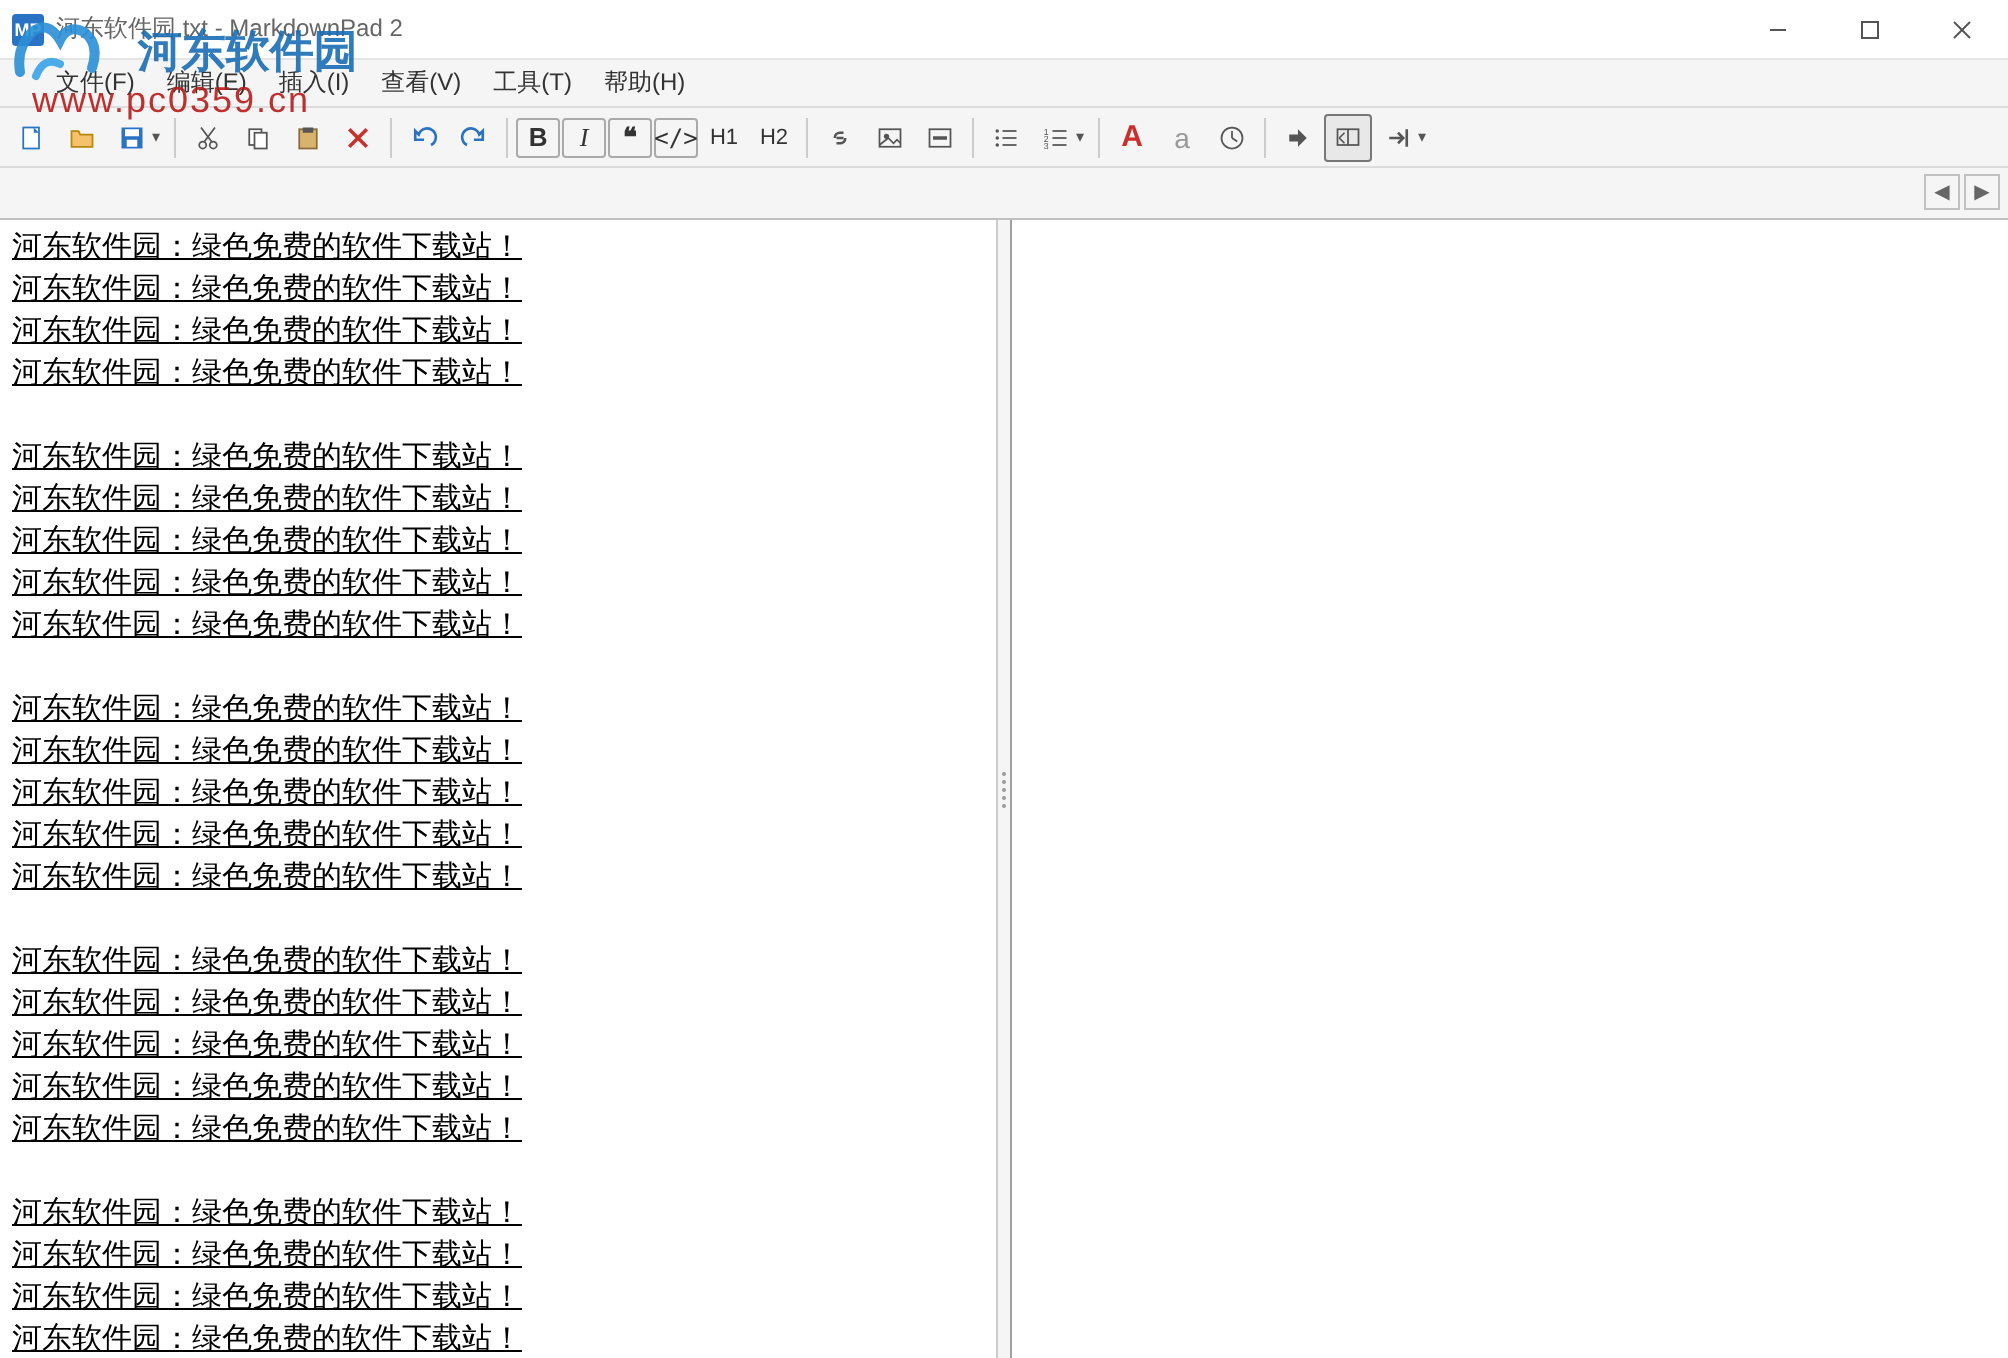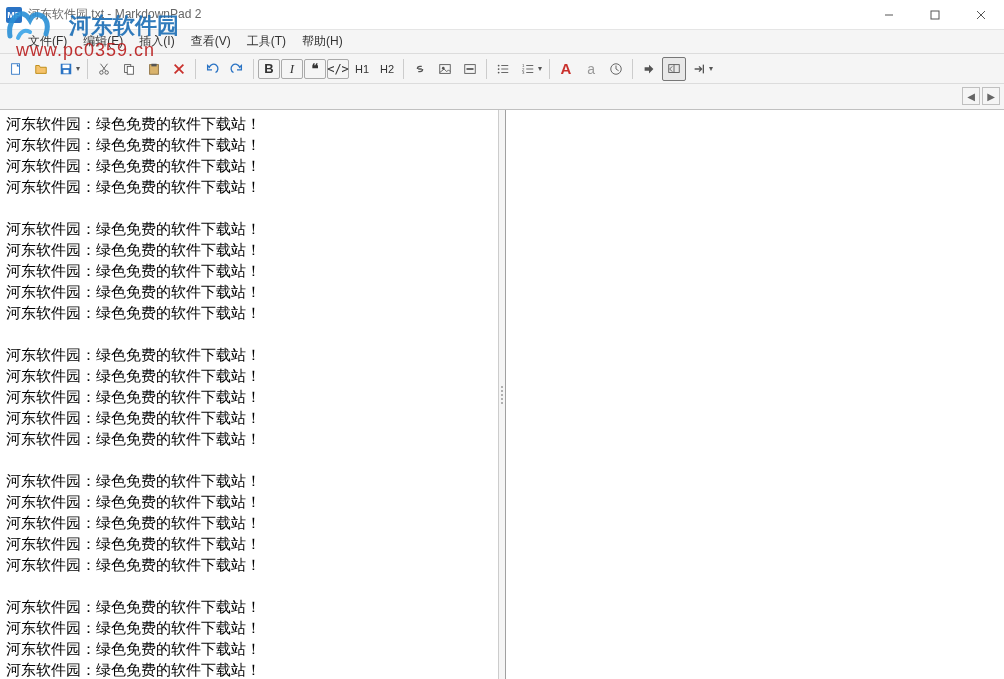--- a/index.html
+++ b/index.html
@@ -37,21 +37,21 @@
 
 
 .main { display: flex; height: calc(679px - 30px - 24px - 30px - 26px); }
 .editor-pane { flex: 1; overflow: auto; background: #fff; border-right: 1px solid #ccc; }
 .preview-pane { flex: 1; overflow: auto; background: #fff; border-left: 1px solid #a0a0a0; position: relative; }
 .splitter { width: 6px; background: #f5f5f5; cursor: col-resize; display: flex; align-items: center; justify-content: center; }
 .splitter .dots { display: flex; flex-direction: column; gap: 2px; }
 .splitter .dots span { width: 2px; height: 2px; background: #999; border-radius: 50%; }
 
 .editor-content { padding: 4px 6px; font-size: 15px; line-height: 1.4; color: #000; font-family: "SimSun", "Microsoft YaHei", serif; }
-.editor-content .line { white-space: pre; min-height: 1.4em; }
+.editor-content .line { white-space: pre; min-height: 1.4em; text-decoration: underline; }
 
 
 .watermark { position: absolute; top: 4px; left: 6px; pointer-events: none; opacity: 0.9; }
 .watermark .wm-logo { font-size: 32px; font-weight: bold; color: #2a90d6; font-style: italic; letter-spacing: 2px; }
 .watermark .wm-text { font-size: 22px; color: #1a6db5; font-weight: bold; margin-left: 4px; font-family: "SimHei", sans-serif; }
 .watermark .wm-url { font-size: 18px; color: #b91c1c; margin-top: -2px; margin-left: 10px; letter-spacing: 1px; }
 
 
 .editor-pane::-webkit-scrollbar, .preview-pane::-webkit-scrollbar { width: 16px; }
 .editor-pane::-webkit-scrollbar-thumb, .preview-pane::-webkit-scrollbar-thumb { background: #c1c1c1; }

